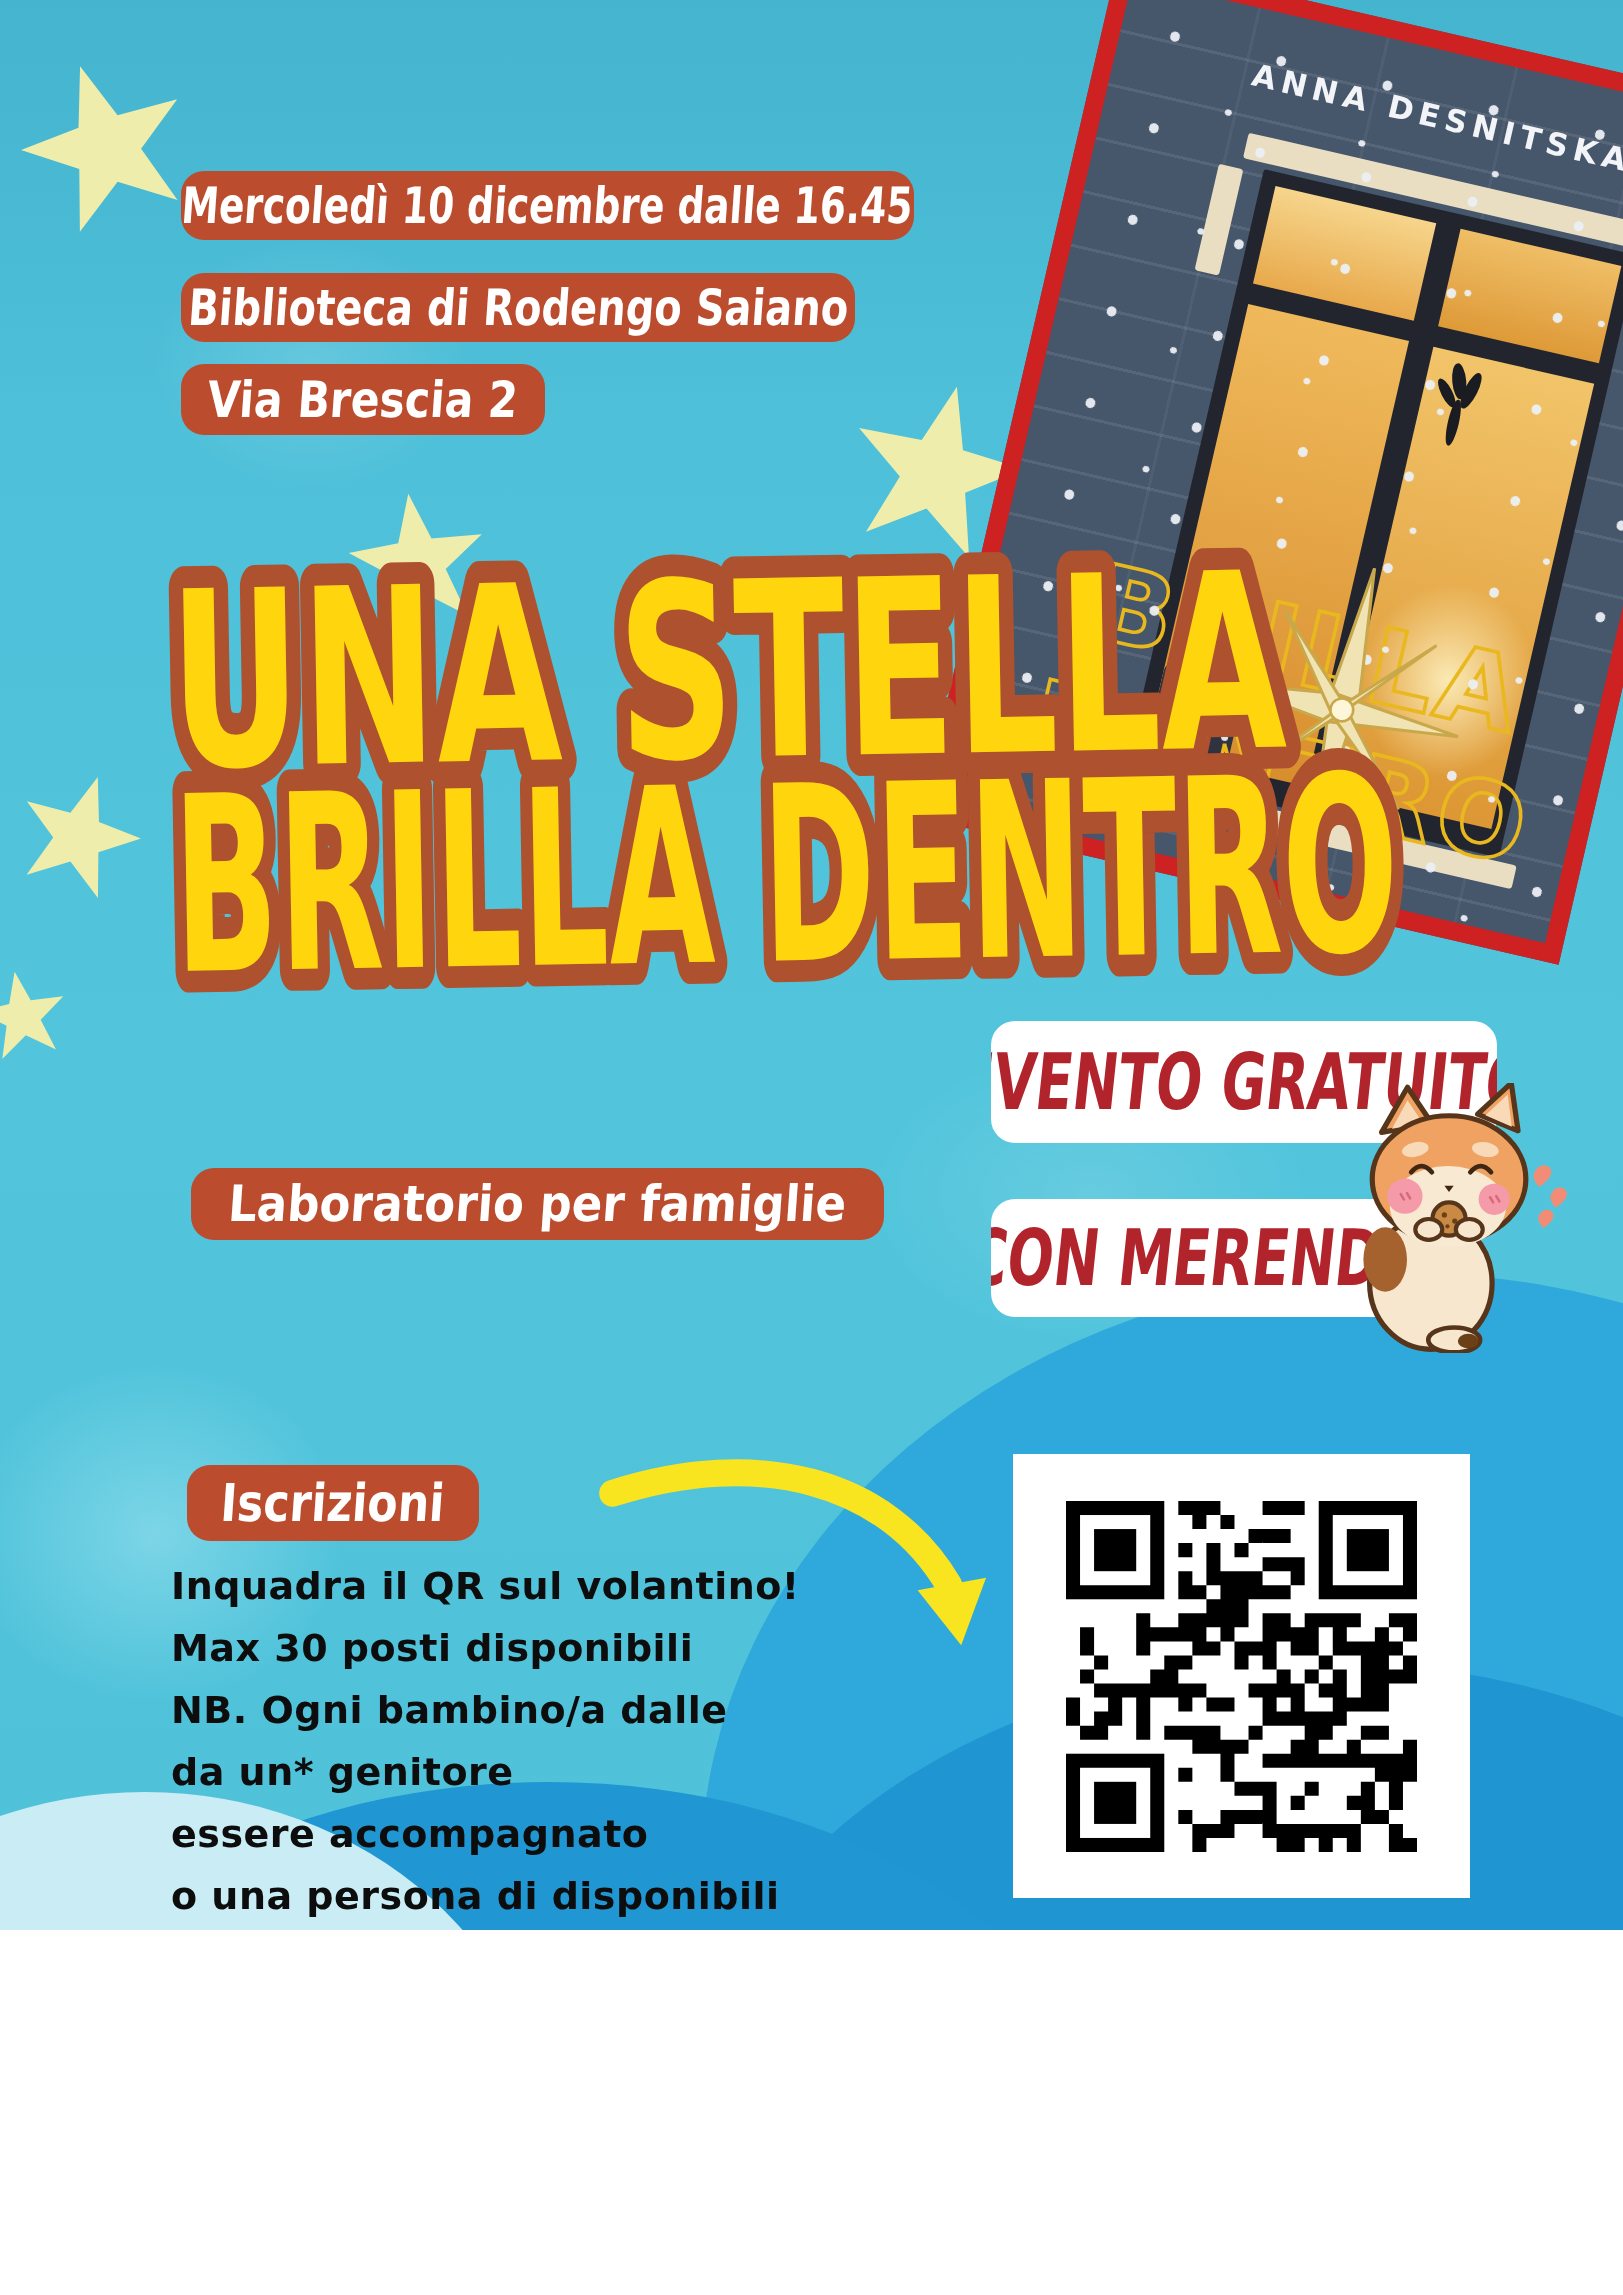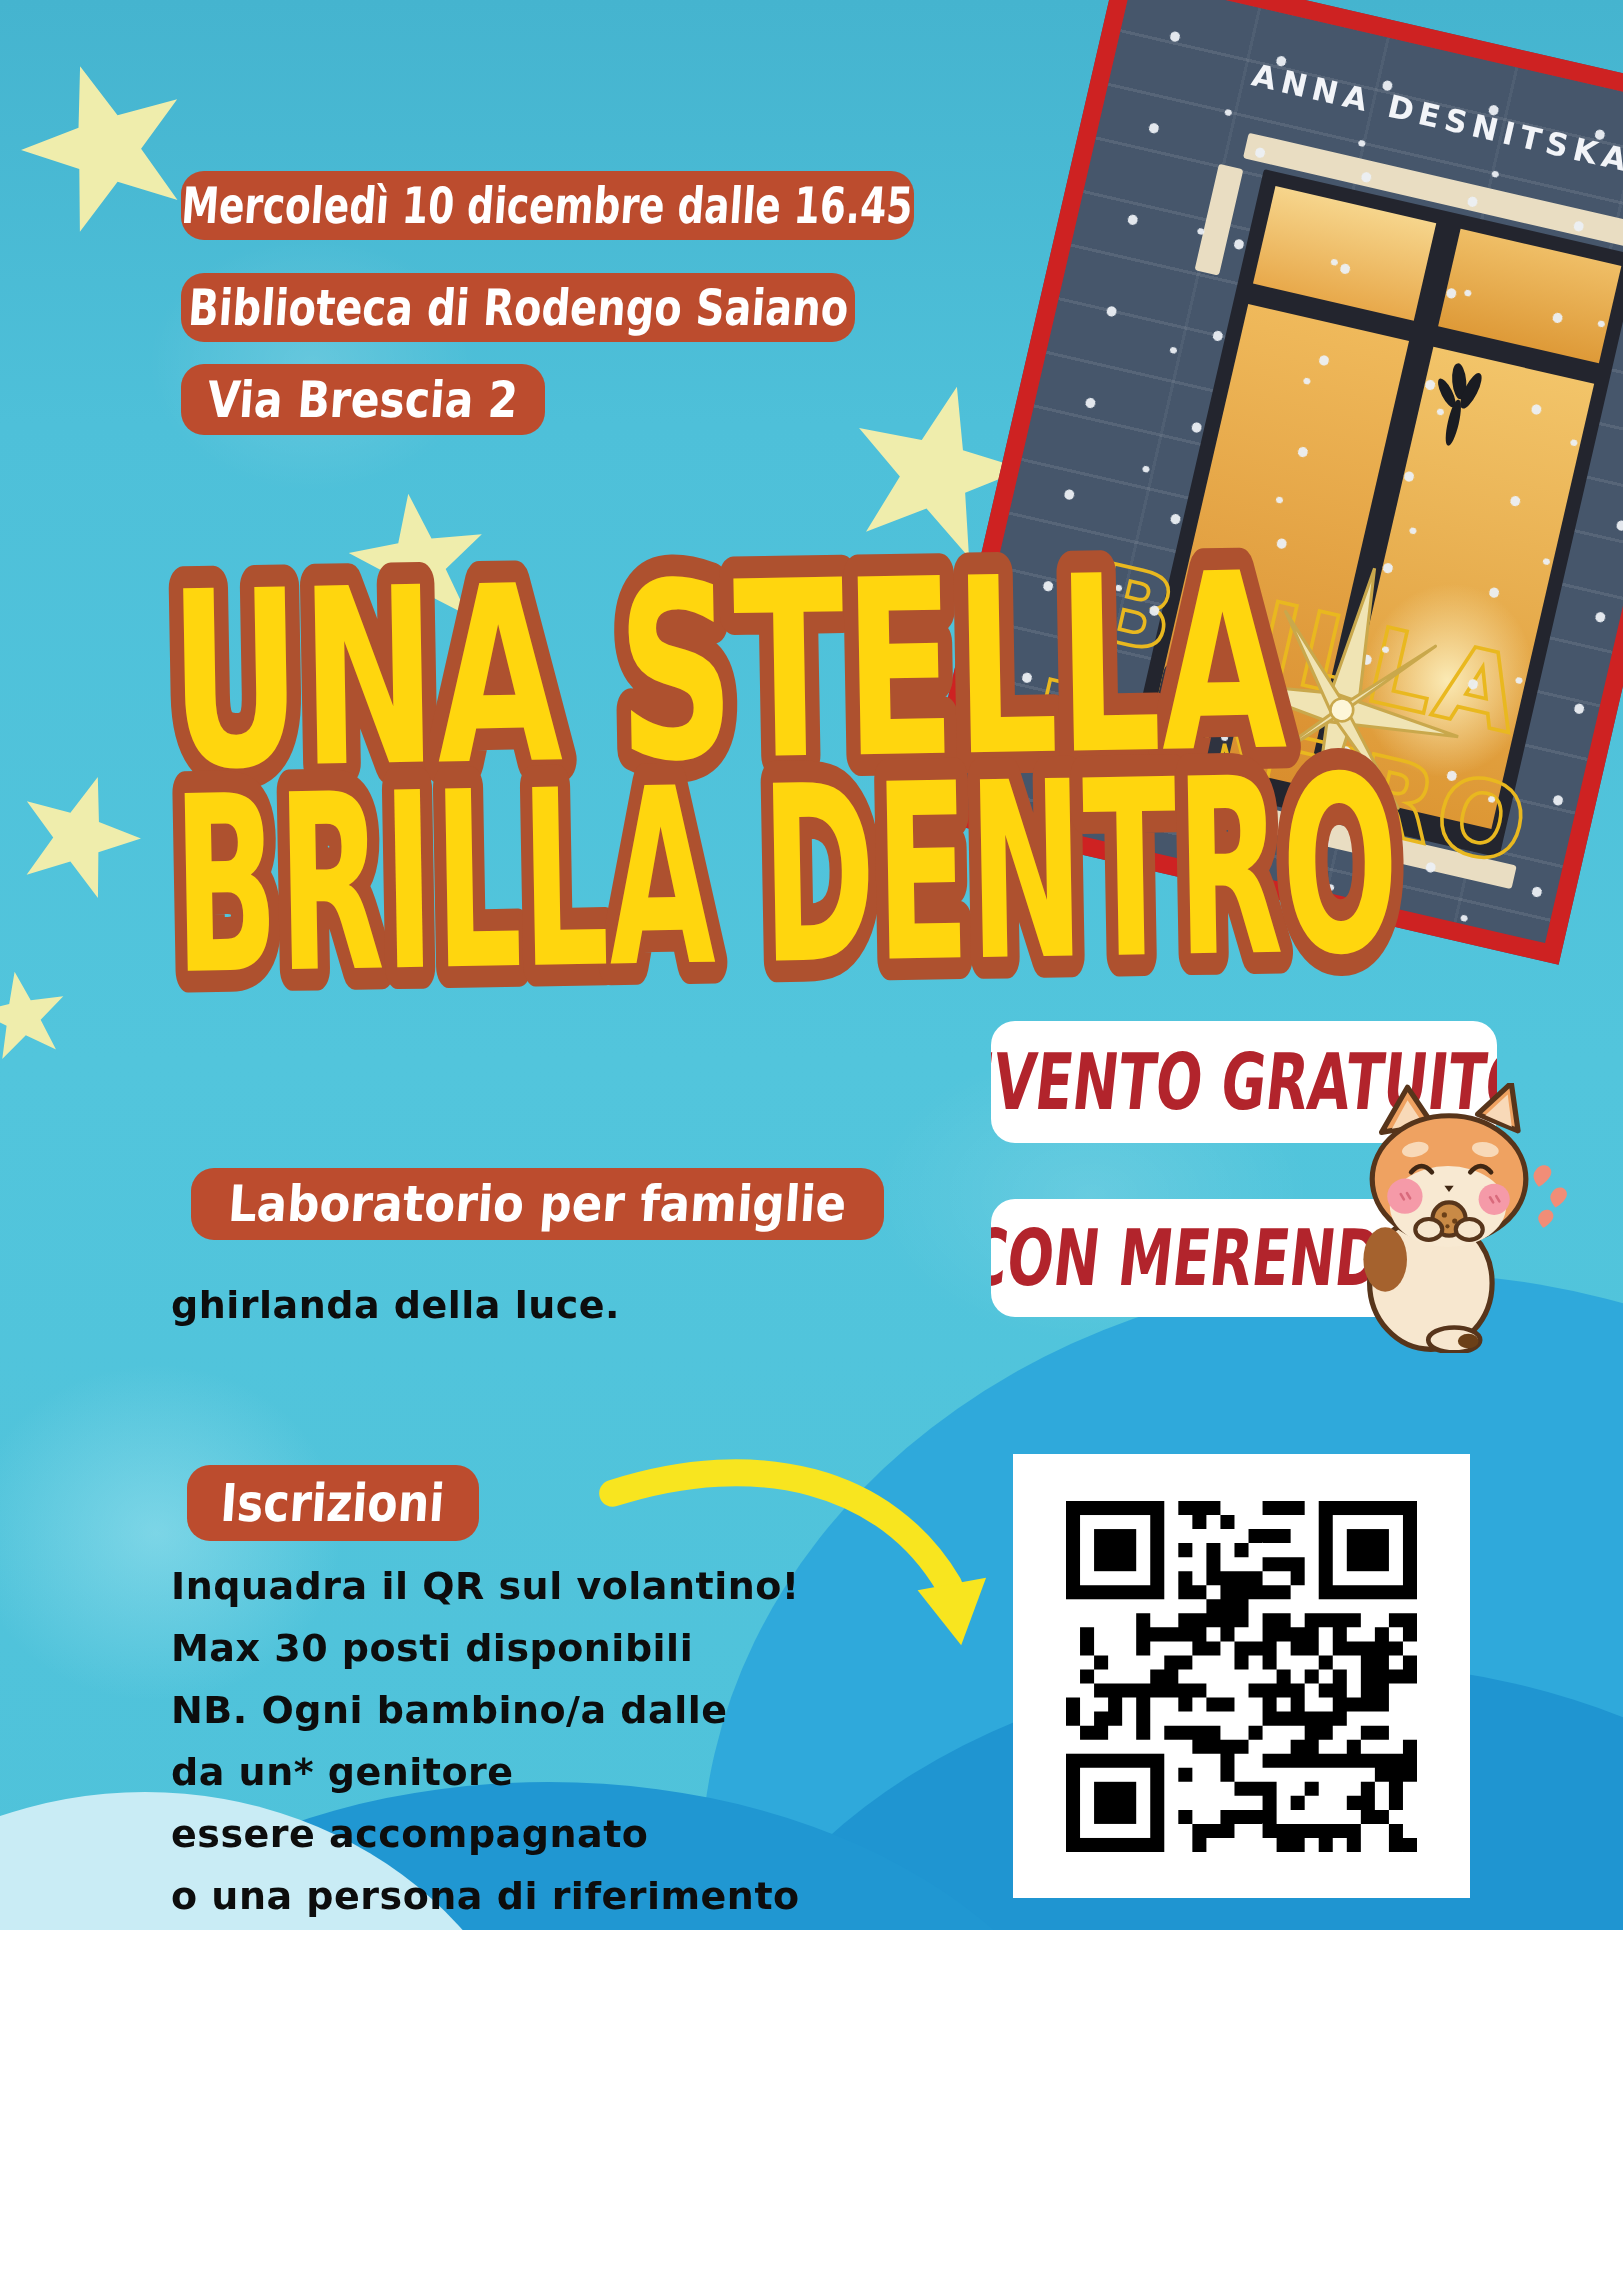--- a/index.html
+++ b/index.html
@@ -215,33 +215,32 @@
       <circle cx="196" cy="266" r="5" fill="#6b4018"></circle>
     <circle cx="182" cy="276" r="4" fill="#6b4018"></circle>
     <ellipse cx="146" cy="282" rx="26" ry="20" fill="#f7e7cf" stroke="#57351b" stroke-width="8"></ellipse>
     <ellipse cx="224" cy="282" rx="26" ry="20" fill="#f7e7cf" stroke="#57351b" stroke-width="8"></ellipse>
   </svg>
 
   <div class="banner lab">
       <span>Laboratorio per famiglie</span>
     </div>
   <div class="paragraph">
-    <div>ghirlanda della luce.</div>
   </div>
 
   <div class="banner isc">
       <span>Iscrizioni</span>
     </div>
   <div class="infolist">
     <div>Inquadra il QR sul volantino!</div>
     <div>Max 30 posti disponibili</div>
     <div>NB. Ogni bambino/a dalle</div>
     <div>da  un* genitore</div>
     <div>essere accompagnato</div>
-    <div>o una persona di riferimento</div>
+    <div>o una persona di disponibili</div>
   </div>
 
   <svg class="arrow-svg" width="436" height="223" viewBox="0 0 840 430">
     <path d="M80,95 C360,5 610,70 728,272" stroke="#f8e51f" stroke-width="52" fill="none" stroke-linecap="round"></path>
     <path d="M668,282 L800,258 L752,388 Z" fill="#f8e51f"></path>
   </svg>
 
   <div class="qr-box">
     <svg width="351" height="351" viewBox="0 0 675 675" style="position:absolute;left:53px;top:47px;">
       <path id="qr-modules" fill="#000" d="M216 0h27v27h-27zM243 0h27v27h-27zM270 0h27v27h-27zM378 0h27v27h-27zM405 0h27v27h-27zM432 0h27v27h-27zM243 27h27v27h-27zM297 27h27v27h-27zM351 54h27v27h-27zM378 54h27v27h-27zM405 54h27v27h-27zM216 81h27v27h-27zM270 81h27v27h-27zM324 81h27v27h-27zM270 108h27v27h-27zM378 108h27v27h-27zM405 108h27v27h-27zM432 108h27v27h-27zM216 135h27v27h-27zM270 135h27v27h-27zM297 135h27v27h-27zM324 135h27v27h-27zM351 135h27v27h-27zM432 135h27v27h-27zM216 162h27v27h-27zM243 162h27v27h-27zM297 162h27v27h-27zM324 162h27v27h-27zM351 162h27v27h-27zM378 162h27v27h-27zM405 162h27v27h-27zM270 189h27v27h-27zM297 189h27v27h-27zM324 189h27v27h-27zM135 216h27v27h-27zM216 216h27v27h-27zM243 216h27v27h-27zM270 216h27v27h-27zM297 216h27v27h-27zM324 216h27v27h-27zM378 216h27v27h-27zM405 216h27v27h-27zM459 216h27v27h-27zM486 216h27v27h-27zM513 216h27v27h-27zM540 216h27v27h-27zM621 216h27v27h-27zM648 216h27v27h-27zM27 243h27v27h-27zM135 243h27v27h-27zM162 243h27v27h-27zM189 243h27v27h-27zM216 243h27v27h-27zM243 243h27v27h-27zM297 243h27v27h-27zM378 243h27v27h-27zM405 243h27v27h-27zM432 243h27v27h-27zM459 243h27v27h-27zM513 243h27v27h-27zM594 243h27v27h-27zM648 243h27v27h-27zM27 270h27v27h-27zM135 270h27v27h-27zM243 270h27v27h-27zM270 270h27v27h-27zM324 270h27v27h-27zM351 270h27v27h-27zM378 270h27v27h-27zM432 270h27v27h-27zM459 270h27v27h-27zM513 270h27v27h-27zM540 270h27v27h-27zM567 270h27v27h-27zM594 270h27v27h-27zM621 270h27v27h-27zM54 297h27v27h-27zM189 297h27v27h-27zM216 297h27v27h-27zM324 297h27v27h-27zM378 297h27v27h-27zM486 297h27v27h-27zM567 297h27v27h-27zM594 297h27v27h-27zM648 297h27v27h-27zM27 324h27v27h-27zM162 324h27v27h-27zM189 324h27v27h-27zM405 324h27v27h-27zM459 324h27v27h-27zM513 324h27v27h-27zM567 324h27v27h-27zM594 324h27v27h-27zM621 324h27v27h-27zM648 324h27v27h-27zM54 351h27v27h-27zM81 351h27v27h-27zM108 351h27v27h-27zM135 351h27v27h-27zM162 351h27v27h-27zM189 351h27v27h-27zM216 351h27v27h-27zM243 351h27v27h-27zM351 351h27v27h-27zM378 351h27v27h-27zM405 351h27v27h-27zM432 351h27v27h-27zM486 351h27v27h-27zM513 351h27v27h-27zM567 351h27v27h-27zM594 351h27v27h-27zM0 378h27v27h-27zM81 378h27v27h-27zM135 378h27v27h-27zM216 378h27v27h-27zM270 378h27v27h-27zM297 378h27v27h-27zM378 378h27v27h-27zM432 378h27v27h-27zM513 378h27v27h-27zM540 378h27v27h-27zM567 378h27v27h-27zM594 378h27v27h-27zM0 405h27v27h-27zM54 405h27v27h-27zM81 405h27v27h-27zM135 405h27v27h-27zM378 405h27v27h-27zM405 405h27v27h-27zM432 405h27v27h-27zM459 405h27v27h-27zM486 405h27v27h-27zM513 405h27v27h-27zM27 432h27v27h-27zM54 432h27v27h-27zM135 432h27v27h-27zM189 432h27v27h-27zM216 432h27v27h-27zM243 432h27v27h-27zM270 432h27v27h-27zM351 432h27v27h-27zM459 432h27v27h-27zM486 432h27v27h-27zM567 432h27v27h-27zM594 432h27v27h-27zM243 459h27v27h-27zM270 459h27v27h-27zM297 459h27v27h-27zM324 459h27v27h-27zM432 459h27v27h-27zM459 459h27v27h-27zM540 459h27v27h-27zM648 459h27v27h-27zM297 486h27v27h-27zM378 486h27v27h-27zM405 486h27v27h-27zM432 486h27v27h-27zM459 486h27v27h-27zM486 486h27v27h-27zM513 486h27v27h-27zM540 486h27v27h-27zM567 486h27v27h-27zM594 486h27v27h-27zM621 486h27v27h-27zM648 486h27v27h-27zM216 513h27v27h-27zM297 513h27v27h-27zM594 513h27v27h-27zM621 513h27v27h-27zM648 513h27v27h-27zM324 540h27v27h-27zM351 540h27v27h-27zM378 540h27v27h-27zM459 540h27v27h-27zM567 540h27v27h-27zM621 540h27v27h-27zM378 567h27v27h-27zM432 567h27v27h-27zM540 567h27v27h-27zM567 567h27v27h-27zM621 567h27v27h-27zM216 594h27v27h-27zM297 594h27v27h-27zM324 594h27v27h-27zM351 594h27v27h-27zM378 594h27v27h-27zM567 594h27v27h-27zM594 594h27v27h-27zM243 621h27v27h-27zM270 621h27v27h-27zM297 621h27v27h-27zM378 621h27v27h-27zM405 621h27v27h-27zM432 621h27v27h-27zM459 621h27v27h-27zM486 621h27v27h-27zM513 621h27v27h-27zM540 621h27v27h-27zM621 621h27v27h-27zM243 648h27v27h-27zM405 648h27v27h-27zM432 648h27v27h-27zM486 648h27v27h-27zM540 648h27v27h-27zM621 648h27v27h-27zM648 648h27v27h-27z"></path>

